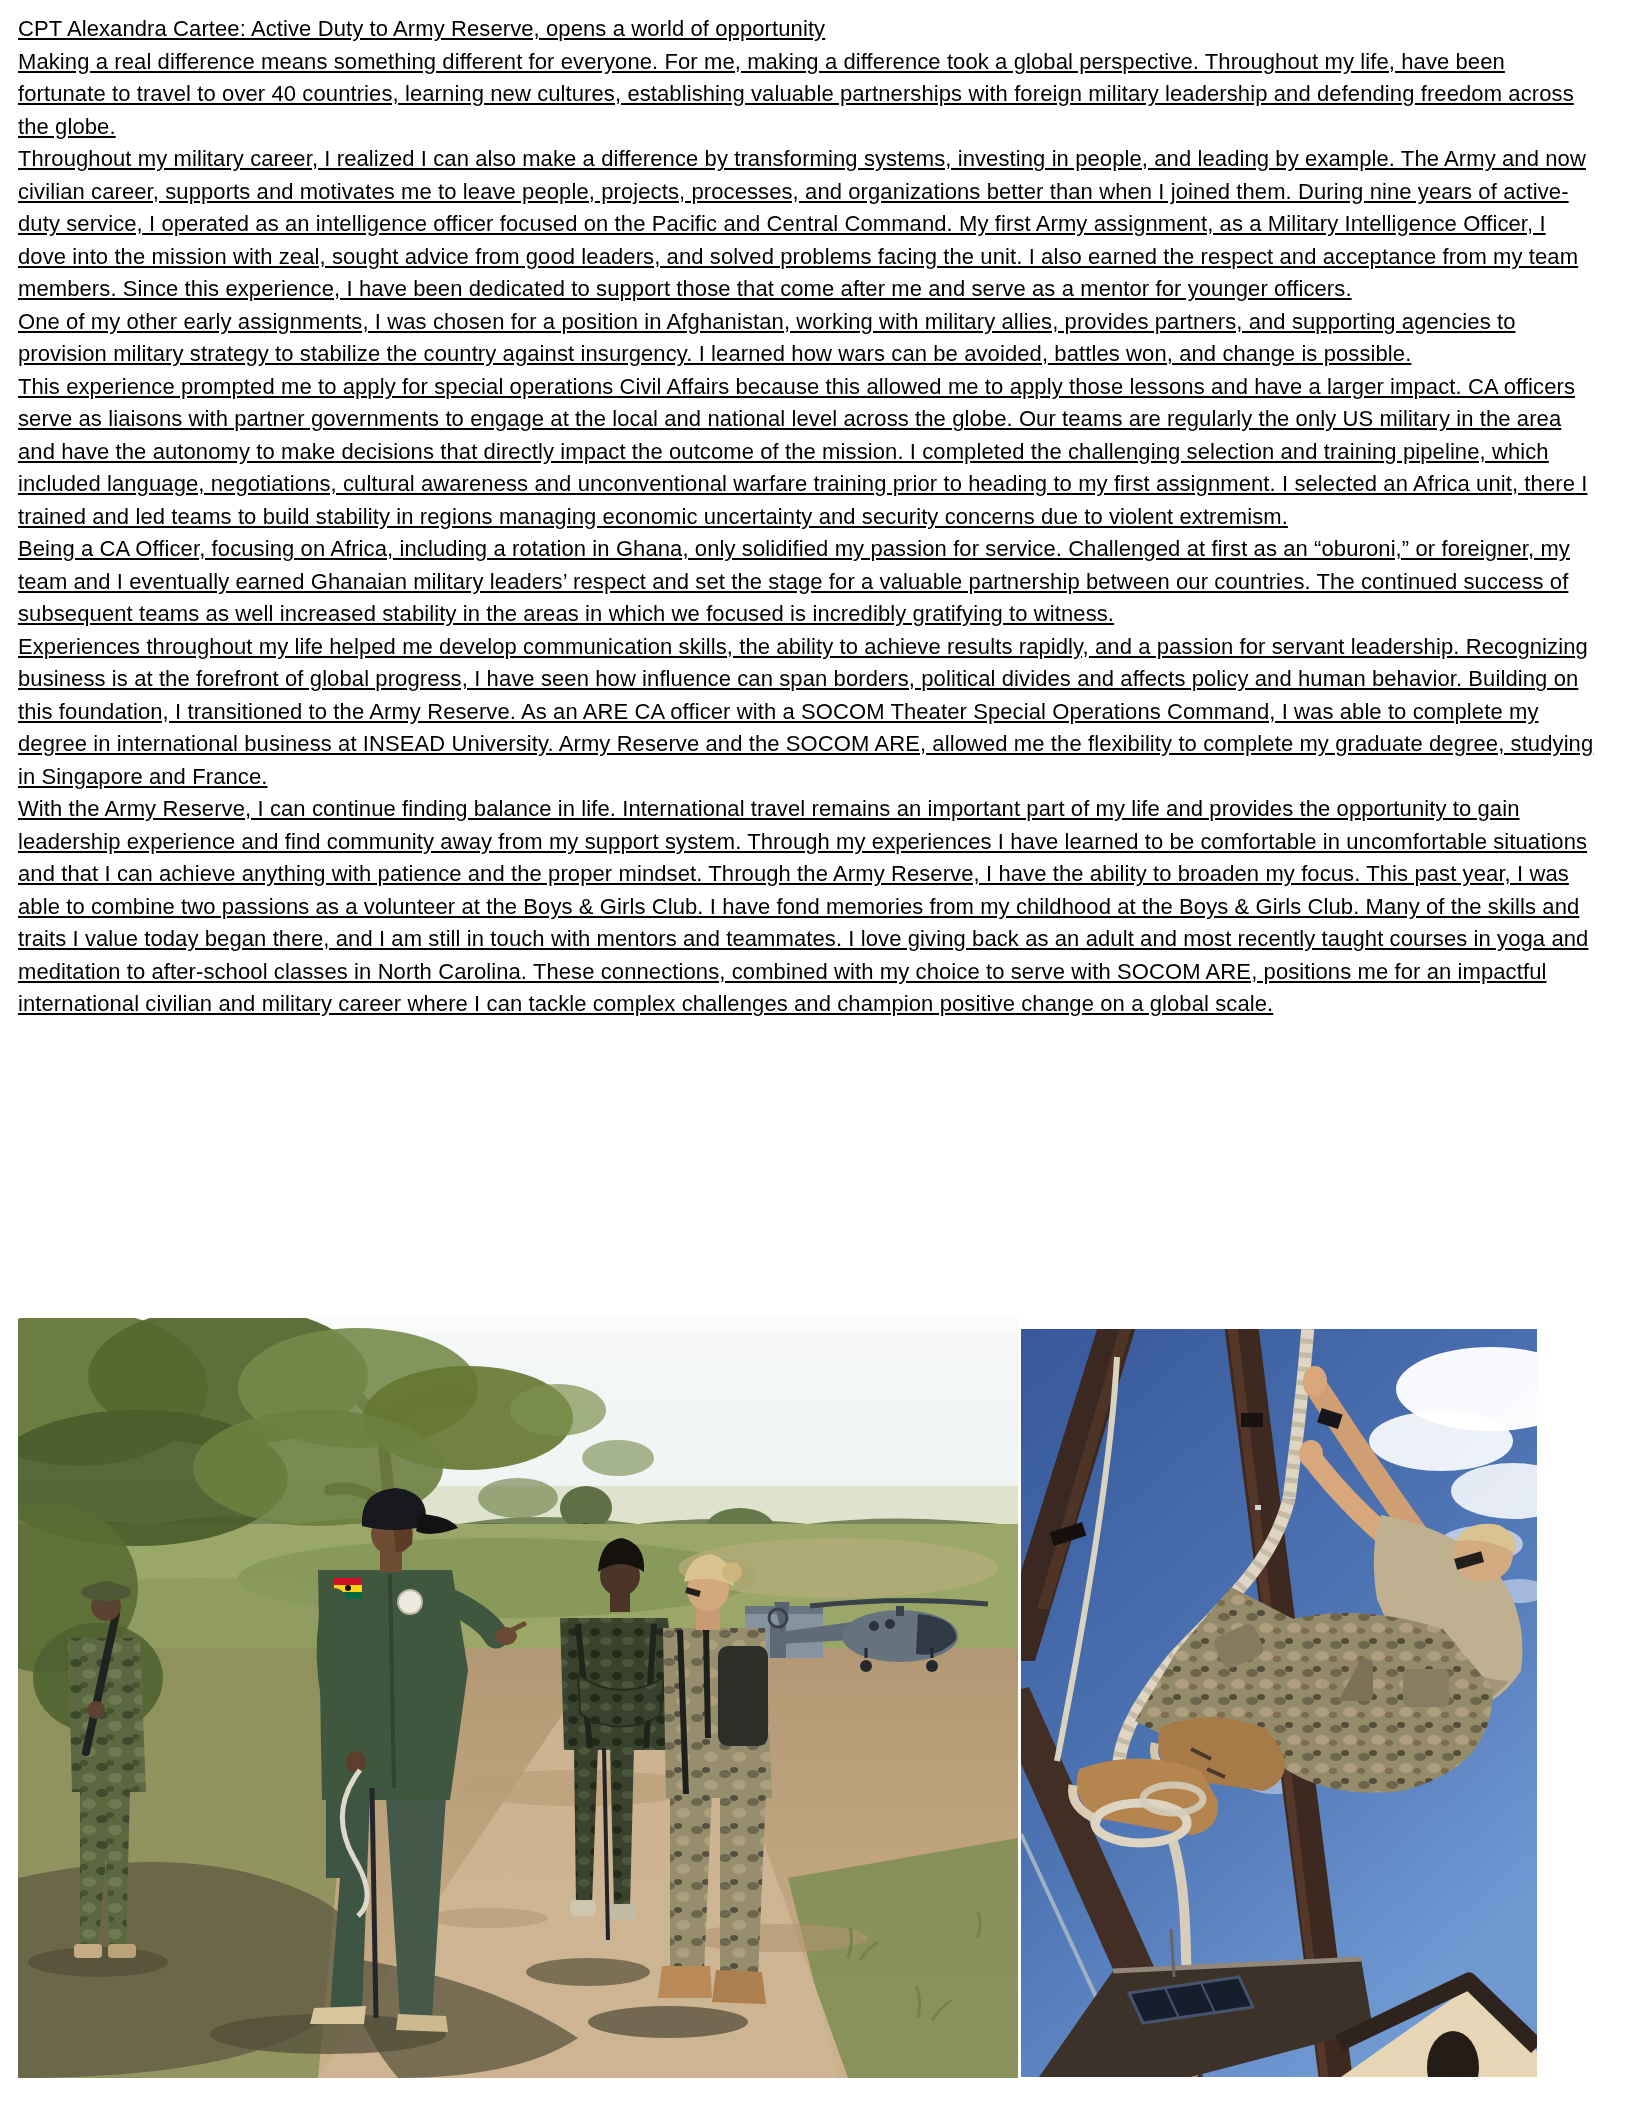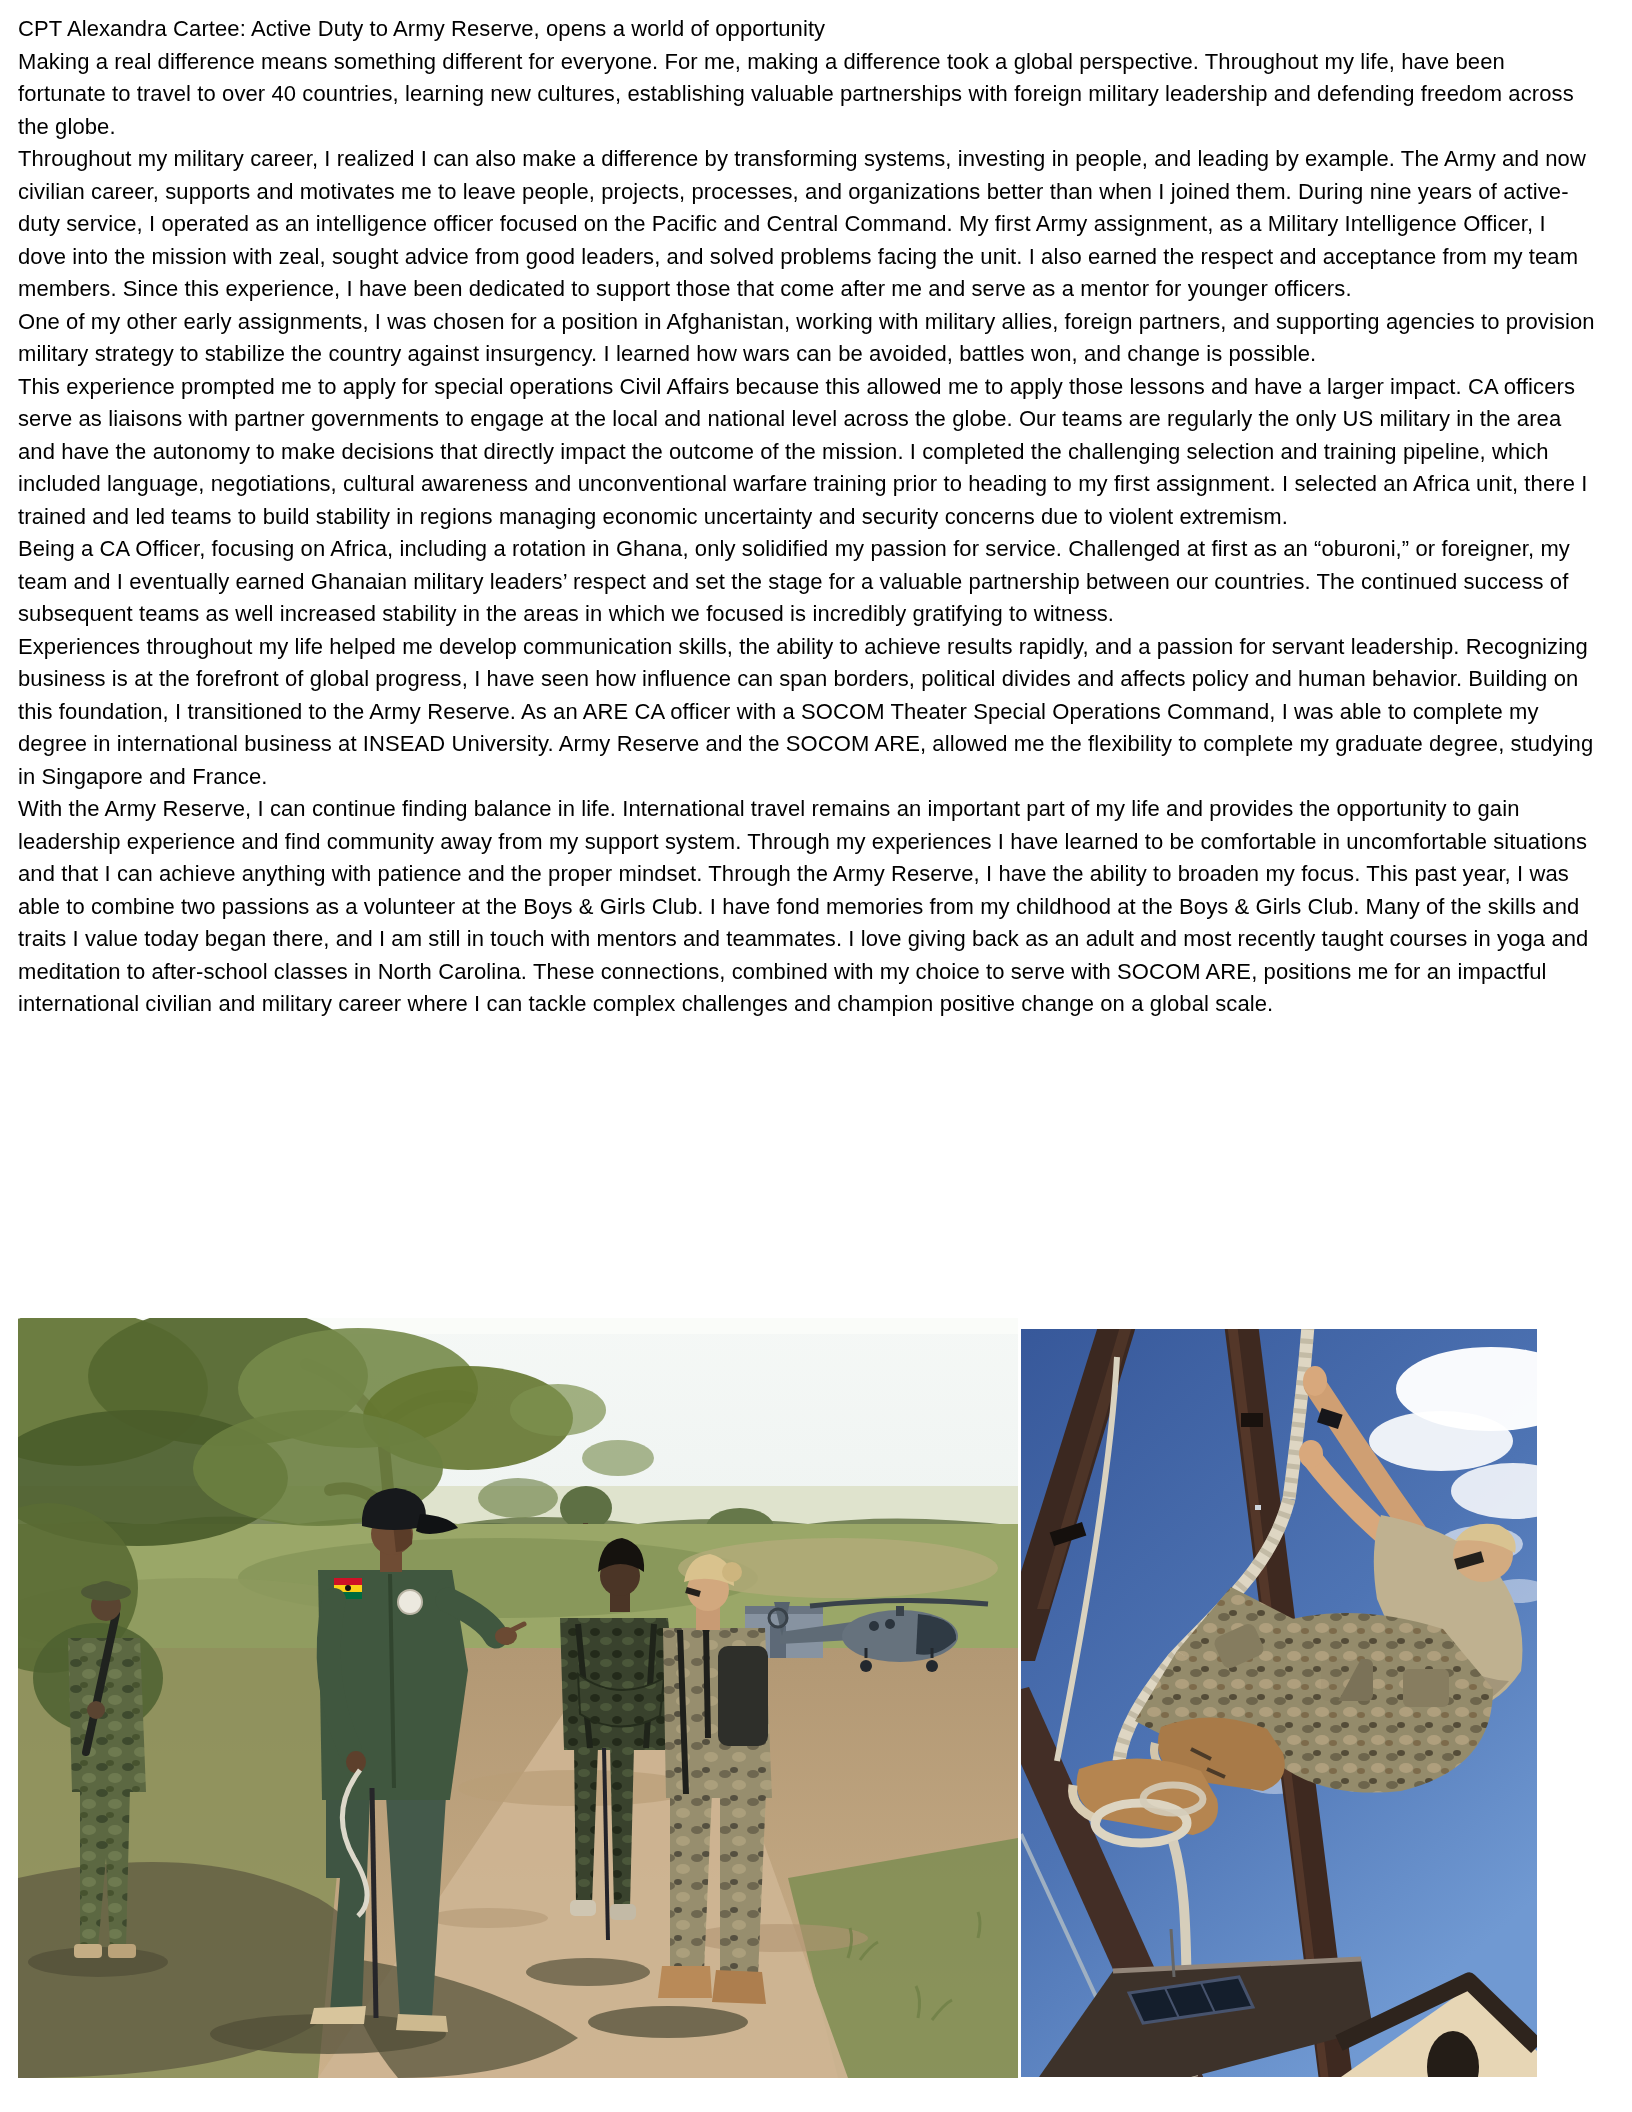--- a/index.html
+++ b/index.html
@@ -11,37 +11,38 @@
     overflow:hidden;
   }
   .text-block{
     position:absolute;
     left:18px;top:13px;
     width:1578px;
     color:#000000;
     font-size:22px;
     line-height:32.5px;
     letter-spacing:0.1px;
+    text-decoration:underline;
   }
   .text-block p{margin:0;padding:0;}
   .photo{position:absolute;margin:0;padding:0;display:block;}
   .photo svg{display:block;}
   #photo-left{left:18px;top:1318px;width:1000px;height:760px;}
   #photo-right{left:1021px;top:1329px;width:516px;height:748px;}
 </style>
 </head>
 <body>
 
 <div class="page">
 
   <div class="text-block">
     <p>CPT Alexandra Cartee: Active Duty to Army Reserve, opens a world of opportunity</p>
     <p>Making a real difference means something different for everyone. For me, making a difference took a global perspective. Throughout my life, have been fortunate to travel to over 40 countries, learning new cultures, establishing valuable partnerships with foreign military leadership and defending freedom across the globe.</p>
     <p>Throughout my military career, I realized I can also make a difference by transforming systems, investing in people, and leading by example.  The Army and now civilian career, supports and motivates me to leave people, projects, processes, and organizations better than when I joined them. During nine years of active-duty service, I operated as an intelligence officer focused on the Pacific and Central Command. My first Army assignment, as a Military Intelligence Officer, I dove into the mission with zeal, sought advice from good leaders, and solved problems facing the unit. I also earned the respect and acceptance from my team members. Since this experience, I have been dedicated to support those that come after me and serve as a mentor for younger officers.</p>
-    <p>One of my other early assignments, I was chosen for a position in Afghanistan, working with military allies, foreign partners, and supporting agencies to provision military strategy to stabilize the country against insurgency. I learned how wars can be avoided, battles won, and change is possible.</p>
+    <p>One of my other early assignments, I was chosen for a position in Afghanistan, working with military allies, provides partners, and supporting agencies to provision military strategy to stabilize the country against insurgency. I learned how wars can be avoided, battles won, and change is possible.</p>
     <p>This experience prompted me to apply for special operations Civil Affairs because this allowed me to apply those lessons and have a larger impact. CA officers serve as liaisons with partner governments to engage at the local and national level across the globe. Our teams are regularly the only US military in the area and have the autonomy to make decisions that directly impact the outcome of the mission. I completed the challenging selection and training pipeline, which included language, negotiations, cultural awareness and unconventional warfare training prior to heading to my first assignment. I selected an Africa unit, there I trained and led teams to build stability in regions managing economic uncertainty and security concerns due to violent extremism.</p>
     <p>Being a CA Officer, focusing on Africa, including a rotation in Ghana, only solidified my passion for service. Challenged at first as an “oburoni,” or foreigner, my team and I eventually earned Ghanaian military leaders’ respect and set the stage for a valuable partnership between our countries. The continued success of subsequent teams as well increased stability in the areas in which we focused is incredibly gratifying to witness.</p>
     <p>Experiences throughout my life helped me develop communication skills, the ability to achieve results rapidly, and a passion for servant leadership. Recognizing business is at the forefront of global progress, I have seen how influence can span borders, political divides and affects policy and human behavior. Building on this foundation, I transitioned to the Army Reserve. As an ARE CA officer with a SOCOM Theater Special Operations Command, I was able to complete my degree in international business at INSEAD University. Army Reserve and the SOCOM ARE, allowed me the flexibility to complete my graduate degree, studying in Singapore and France.</p>
     <p>With the Army Reserve, I can continue finding balance in life. International travel remains an important part of my life and provides the opportunity to gain leadership experience and find community away from my support system. Through my experiences I have learned to be comfortable in uncomfortable situations and that I can achieve anything with patience and the proper mindset. Through the Army Reserve, I have the ability to broaden my focus. This past year, I was able to combine two passions as a volunteer at the Boys &amp; Girls Club. I have fond memories from my childhood at the Boys &amp; Girls Club. Many of the skills and traits I value today began there, and I am still in touch with mentors and teammates. I love giving back as an adult and most recently taught courses in yoga and meditation to after-school classes in North Carolina. These connections, combined with my choice to serve with SOCOM ARE, positions me for an impactful international civilian and military career where I can tackle complex challenges and champion positive change on a global scale.</p>
   </div>
 
   <figure class="photo" id="photo-left">
     <svg width="1000" height="760" viewBox="0 0 1000 760" xmlns="http://www.w3.org/2000/svg">
       <defs>
         <linearGradient id="skyL" x1="0" y1="0" x2="0" y2="1">

